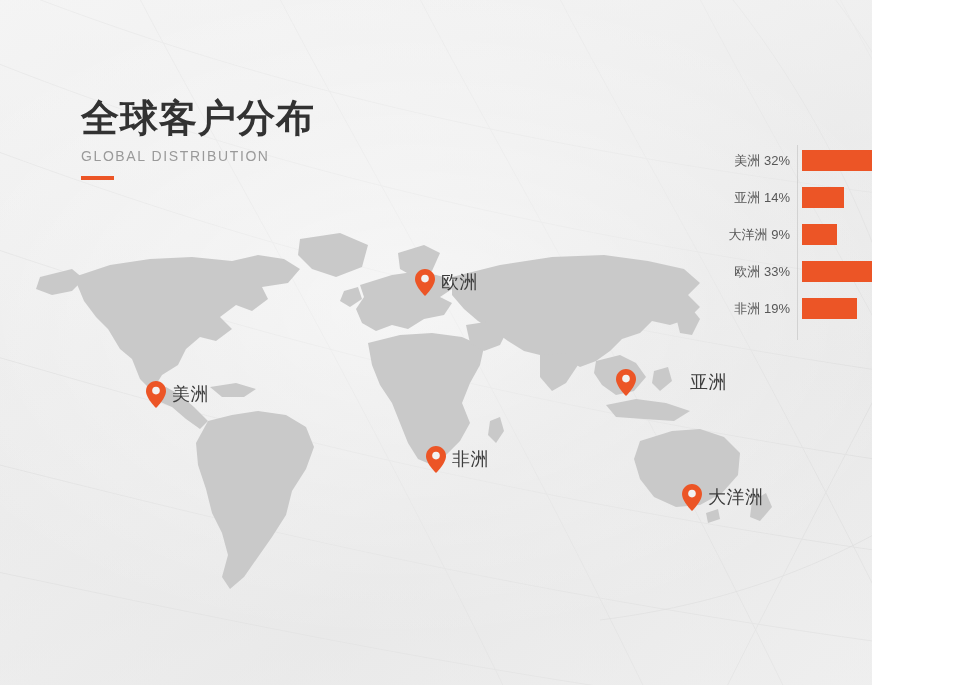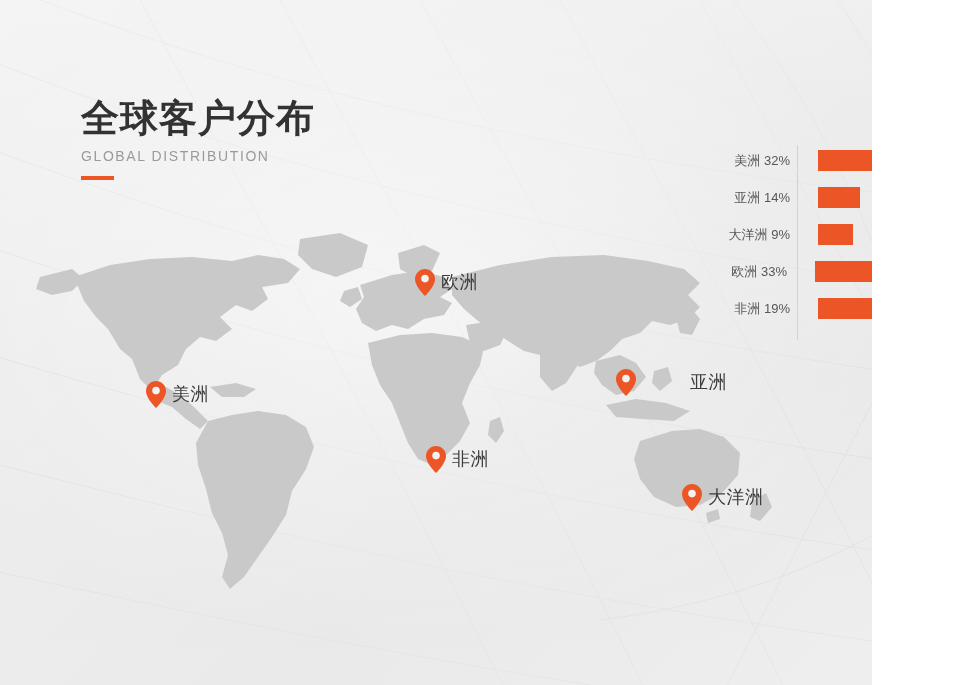--- a/index.html
+++ b/index.html
@@ -112,21 +112,21 @@
   .chart-row {
     display: flex;
     align-items: center;
     height: 21px;
     margin-bottom: 16px;
   }
   .chart-row:last-child { margin-bottom: 0; }
   .chart-label {
     width: 90px;
     text-align: right;
-    padding-right: 28px;
+    padding-right: 12px;
     font-size: 13px;
     color: #575757;
     line-height: 13px;
     white-space: nowrap;
   }
   .chart-bar-track {
     position: relative;
     flex: 1 1 auto;
     height: 21px;
   }

